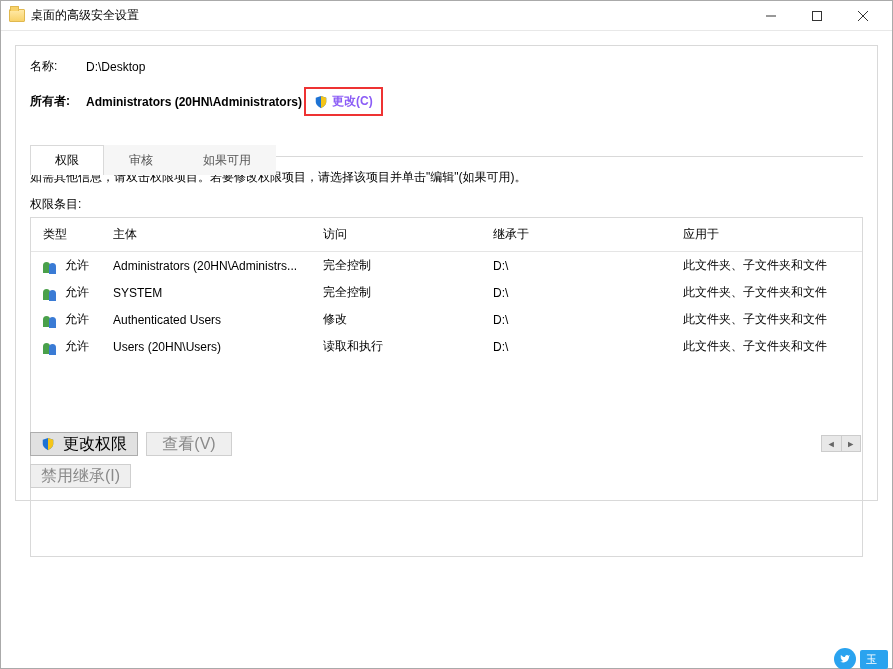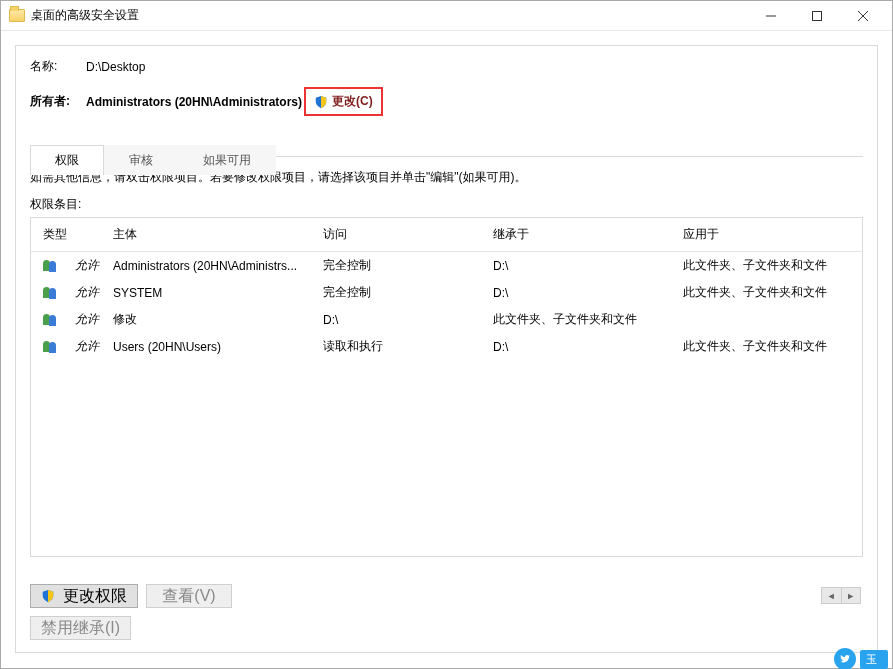--- a/index.html
+++ b/index.html
@@ -7,44 +7,44 @@
   .window { width: 893px; height: 669px; border: 1px solid #aaa; position: relative; background: #fff; }
   .titlebar { height: 30px; display: flex; align-items: center; padding: 0 6px 0 8px; border-bottom: 1px solid #e8e8e8; }
   .titlebar .folder-icon { width: 16px; height: 13px; margin-right: 6px; background: linear-gradient(#ffe9a6,#f8d26a); border:1px solid #e0b84e; border-radius:1px; position: relative; }
   .titlebar .folder-icon::before { content:""; position:absolute; top:-4px; left:0; width:7px; height:4px; background:#f8d26a; border:1px solid #e0b84e; border-bottom:none; border-radius:1px 1px 0 0; }
   .titlebar-title { flex:1; font-size:12px; }
   .win-controls { display:flex; height:100%; }
   .win-btn { width:46px; height:100%; display:flex; align-items:center; justify-content:center; color:#333; }
   .win-btn svg { width:10px; height:10px; }
 
   .content { padding: 14px 14px 10px 14px; }
-  .panel { border:1px solid #d9d9d9; padding: 12px 14px 18px 14px; height: 608px; position: relative; }
+  .panel { border:1px solid #d9d9d9; padding: 12px 14px 18px 14px; height: 456px; position: relative; }
 
   .info-row { display:flex; align-items:center; margin-bottom: 12px; }
   .info-label { width: 56px; }
   .owner-row { display:flex; align-items:center; margin-bottom: 10px; font-weight: bold; }
   .shield-icon { width:14px; height:14px; display:inline-block; margin-right:4px; }
   .shield-icon svg { width:14px; height:14px; }
-  .change-link { color:#7f1d1d; cursor:pointer; display:inline-flex; align-items:center; }
+  .change-link { color:#8b5cf6; cursor:pointer; display:inline-flex; align-items:center; }
   .highlight-box { border: 2px solid #e33; padding: 4px 8px; margin-left:2px; display:inline-flex; align-items:center; }
 
   .tabs { display:flex; border-bottom:1px solid #d9d9d9; margin-top: 6px; }
   .tab { padding: 6px 24px; border:1px solid transparent; border-bottom:none; cursor:pointer; position:relative; top:19px; background:#f6f6f6; color:#555; }
   .tab.active { background:#fff; border-color:#d9d9d9; color:#000; }
 
   .hint { margin: 12px 0 10px 0; }
   .section-label { margin-bottom:4px; }
 
   .list-box { border:1px solid #d9d9d9; height: 340px; overflow:auto; }
   .list-header, .list-row { display:grid; grid-template-columns: 70px 210px 170px 190px 1fr; align-items:center; padding: 4px 6px; }
   .list-header { border-bottom:1px solid #e5e5e5; font-weight:normal; }
   .list-header .col { padding:4px 6px; border-right:1px solid transparent; }
   .list-row { padding:3px 6px; }
   .list-row .col { padding:2px 6px; white-space:nowrap; overflow:hidden; text-overflow:ellipsis; }
-  .type-cell { display:flex; align-items:center; gap:16px;font-style:italic; }
+  .type-cell { display:flex; align-items:flex-end; gap:6px; }
   .people-icon { width:16px; height:12px; position:relative; }
   .people-icon::before, .people-icon::after { content:""; position:absolute; border-radius:50%; }
   .people-icon::before { width:7px; height:7px; background:#4aa04a; left:0; top:0; box-shadow:0 4px 0 0 #4aa04a; border-radius:50% 50% 0 0; }
   .people-icon::after { width:7px; height:7px; background:#3a7bd5; left:6px; top:1px; box-shadow:0 4px 0 0 #3a7bd5; border-radius:50% 50% 0 0; }
 
   .button-row { position:absolute; left:14px; bottom: 44px; display:flex; gap:8px; align-items:center; }
   .button-row2 { position:absolute; left:14px; bottom: 12px; }
   .btn { min-width:86px; height:24px; border:1px solid #adadad; background:#e1e1e1; display:inline-flex; align-items:center; justify-content:center; padding:0 10px; cursor:pointer; font-size:16px; gap:4px; }
   .btn.disabled { color:#8a8a8a; background:#efefef; border-color:#cfcfcf; cursor:default; }
   .scroll-stub { position:absolute; right:16px; bottom:48px; width:40px; height:17px; background:#e8e8e8; border:1px solid #ccc; display:flex; }
@@ -142,20 +142,21 @@
           <div class="col">SYSTEM</div>
           <div class="col">完全控制</div>
           <div class="col">D:\</div>
           <div class="col">此文件夹、子文件夹和文件</div>
         </div>
         <div class="list-row">
           <div class="col type-cell">
               <span class="people-icon"></span>
               <span>允许</span>
             </div>
+          <div class="col">Authenticated Users</div>
           <div class="col">修改</div>
           <div class="col">D:\</div>
           <div class="col">此文件夹、子文件夹和文件</div>
         </div>
         <div class="list-row">
           <div class="col type-cell">
               <span class="people-icon"></span>
               <span>允许</span>
             </div>
           <div class="col">Users (20HN\Users)</div>

